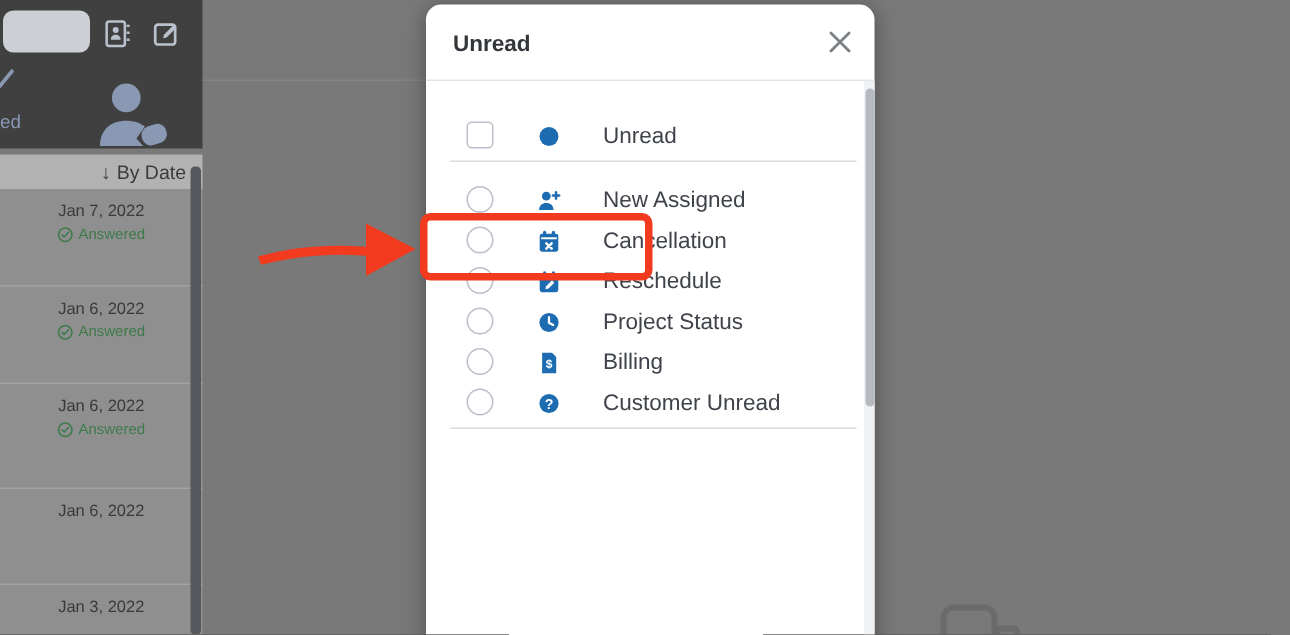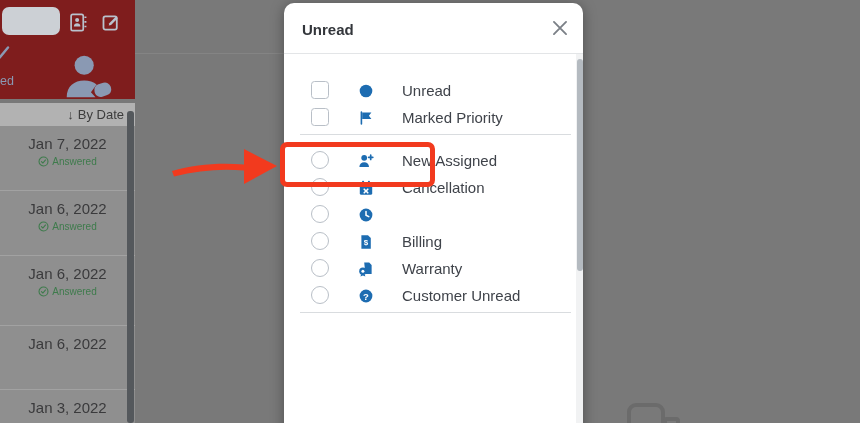--- a/index.html
+++ b/index.html
@@ -1,21 +1,21 @@
 <!DOCTYPE html>
 <html><head>
 <meta charset="utf-8">
 <style>
   html,body{margin:0;padding:0;background:#555;}
   .screen{position:relative;width:860px;height:423px;overflow:hidden;background:#797979;
           font-family:"Liberation Sans",sans-serif;-webkit-font-smoothing:antialiased;}
 
   
   .left-panel{position:absolute;left:0;top:0;width:135px;height:423px;}
-  .navy-header{position:absolute;left:0;top:0;width:135px;height:99px;background:#7f1d1d;}
+  .navy-header{position:absolute;left:0;top:0;width:135px;height:99px;background:#404040;}
   .search-box{position:absolute;left:2px;top:7px;width:58px;height:28px;background:#ccd0d5;border-radius:7px;}
   .topbar-icon{position:absolute;width:19px;height:19px;color:#b9c2cd;}
   .topbar-icon svg{width:100%;height:100%;display:block;}
   .icon-contacts{left:69px;top:13px;}
   .icon-compose{left:102px;top:13px;}
   .tab{position:absolute;color:#8a99b3;text-align:center;}
   .tab-label{font-size:12.5px;}
   .tab-partial-icon{position:absolute;left:-3px;top:46px;width:14px;height:13px;color:#8a99b3;}
   .tab-partial-icon svg{width:100%;height:100%;display:block;}
   .tab-partial-label{position:absolute;left:0;top:74px;font-size:12.5px;color:#8a99b3;}
@@ -24,21 +24,21 @@
   .tab-assigned .tab-icon svg{width:100%;height:100%;display:block;}
   .tab-assigned .tab-label{display:block;margin-top:2px;}
 
   .sort-bar{position:absolute;left:0;top:103px;width:135px;height:23px;background:#b2b2b2;
             font-size:13px;color:#3c3c3c;line-height:23px;text-align:right;padding-right:11px;box-sizing:border-box;}
   .sort-arrow{margin-right:4px;}
 
   .inbox-list{position:absolute;left:0;top:126px;width:135px;height:297px;background:#8f8f8f;}
   .inbox-item{box-sizing:border-box;padding-top:9px;text-align:center;}
   .inbox-item + .inbox-item{border-top:1px solid #a2a2a2;}
-  .inbox-date{font-size:15px;color:#3a3a3c;}
+  .inbox-date{font-size:11px;color:#3a3a3c;}
   .inbox-status{margin-top:4px;display:inline-flex;align-items:center;gap:3px;color:#3e7b4c;font-size:10px;}
   .inbox-status svg{width:11px;height:11px;display:block;}
   .list-scrollbar{position:absolute;left:127px;top:111px;width:6.5px;height:312px;background:#54585c;border-radius:3px;}
 
   
   .bg-seam{position:absolute;left:135px;top:53px;width:149px;height:1px;background:#848484;}
 
   
   .empty-box{position:absolute;left:627px;top:403px;width:30px;height:40px;border:4px solid #6b6b6b;border-radius:9px;}
   .empty-box-tab{position:absolute;left:663px;top:417px;width:9px;height:20px;border:4px solid #6b6b6b;border-radius:4px;}
@@ -174,30 +174,20 @@
     <div class="modal-body" id="modal-body">
         <label class="filter-row">
           <span class="cbx"></span>
           <span class="row-icon">
             <svg viewBox="0 0 16 16">
               <circle cx="8" cy="8" r="6.3" fill="currentColor"></circle>
             </svg>
           </span>
           <span class="row-label">Unread</span>
         </label>
-        <label class="filter-row">
-          <span class="cbx"></span>
-          <span class="row-icon">
-            <svg viewBox="0 0 16 16">
-              <rect x="2.6" y="1.2" width="1.6" height="13.6" rx="0.8" fill="currentColor"></rect>
-              <path d="M4.2 2.6 H13.4 L10.9 5.8 L13.4 9 H4.2 Z" fill="currentColor"></path>
-            </svg>
-          </span>
-          <span class="row-label">Marked Priority</span>
-        </label>
         <div class="group-divider"></div>
         <label class="filter-row">
           <span class="rdo"></span>
           <span class="row-icon">
             <svg viewBox="0 0 16 16">
               <circle cx="6.2" cy="4.8" r="2.9" fill="currentColor"></circle>
               <path d="M1.4 14 C1.4 10.9 3.5 9.3 6.2 9.3 C8.9 9.3 11 10.9 11 14 Z" fill="currentColor"></path>
               <path d="M12.7 2.2 v4.2 M10.6 4.3 h4.2" stroke="currentColor" stroke-width="1.7" stroke-linecap="round"></path>
             </svg>
           </span>
@@ -213,46 +203,48 @@
               <rect x="2.8" y="5.2" width="10.4" height="1.3" fill="#fff"></rect>
               <path d="M6.2 9.2 l3.6 3.6 M9.8 9.2 l-3.6 3.6" stroke="#fff" stroke-width="1.6" stroke-linecap="round"></path>
             </svg>
           </span>
           <span class="row-label">Cancellation</span>
         </label>
         <label class="filter-row">
           <span class="rdo"></span>
           <span class="row-icon">
             <svg viewBox="0 0 16 16">
+              <rect x="1.8" y="2.8" width="12.4" height="12" rx="1.6" fill="currentColor"></rect>
+              <rect x="4" y="0.8" width="2.1" height="3.4" rx="1" fill="currentColor"></rect>
+              <rect x="9.9" y="0.8" width="2.1" height="3.4" rx="1" fill="currentColor"></rect>
+              <rect x="2.8" y="5.2" width="10.4" height="1.3" fill="#fff"></rect>
+              <path d="M5.6 12.9 l0.5-2.1 3.9-3.9 1.6 1.6-3.9 3.9 z" fill="#fff"></path>
+            </svg>
+          </span>
+          <span class="row-label">Reschedule</span>
+        </label>
+        <label class="filter-row">
+          <span class="rdo"></span>
+          <span class="row-icon">
+            <svg viewBox="0 0 16 16">
               <circle cx="8" cy="8" r="6.4" fill="currentColor"></circle>
               <path d="M8 4.4 V8.2 L10.8 9.6" stroke="#fff" stroke-width="1.5" fill="none" stroke-linecap="round"></path>
             </svg>
           </span>
+          <span class="row-label">Project Status</span>
         </label>
         <label class="filter-row">
           <span class="rdo"></span>
           <span class="row-icon">
             <svg viewBox="0 0 16 16">
               <path d="M3.4 1.2 H10 L12.8 4 V14.8 H3.4 Z" fill="currentColor"></path>
               <text x="8.1" y="11.3" font-size="8" font-weight="bold" fill="#fff" text-anchor="middle">$</text>
             </svg>
           </span>
           <span class="row-label">Billing</span>
-        </label>
-        <label class="filter-row">
-          <span class="rdo"></span>
-          <span class="row-icon">
-            <svg viewBox="0 0 16 16">
-              <path d="M6.2 1.6 H11.2 L13.6 4 V13 H7.4 Z" fill="currentColor"></path>
-              <circle cx="4.9" cy="10.3" r="3.7" fill="currentColor"></circle>
-              <circle cx="4.9" cy="10.3" r="1.5" fill="#fff"></circle>
-              <path d="M3.2 13.2 L2.4 15.5 L4.9 14.6 L7.4 15.5 L6.6 13.2 Z" fill="currentColor"></path>
-            </svg>
-          </span>
-          <span class="row-label">Warranty</span>
         </label>
         <label class="filter-row">
           <span class="rdo"></span>
           <span class="row-icon">
             <svg viewBox="0 0 16 16">
               <circle cx="8" cy="8" r="6.4" fill="currentColor"></circle>
               <text x="8" y="11.6" font-size="9.5" font-weight="bold" fill="#fff" text-anchor="middle">?</text>
             </svg>
           </span>
           <span class="row-label">Customer Unread</span>

